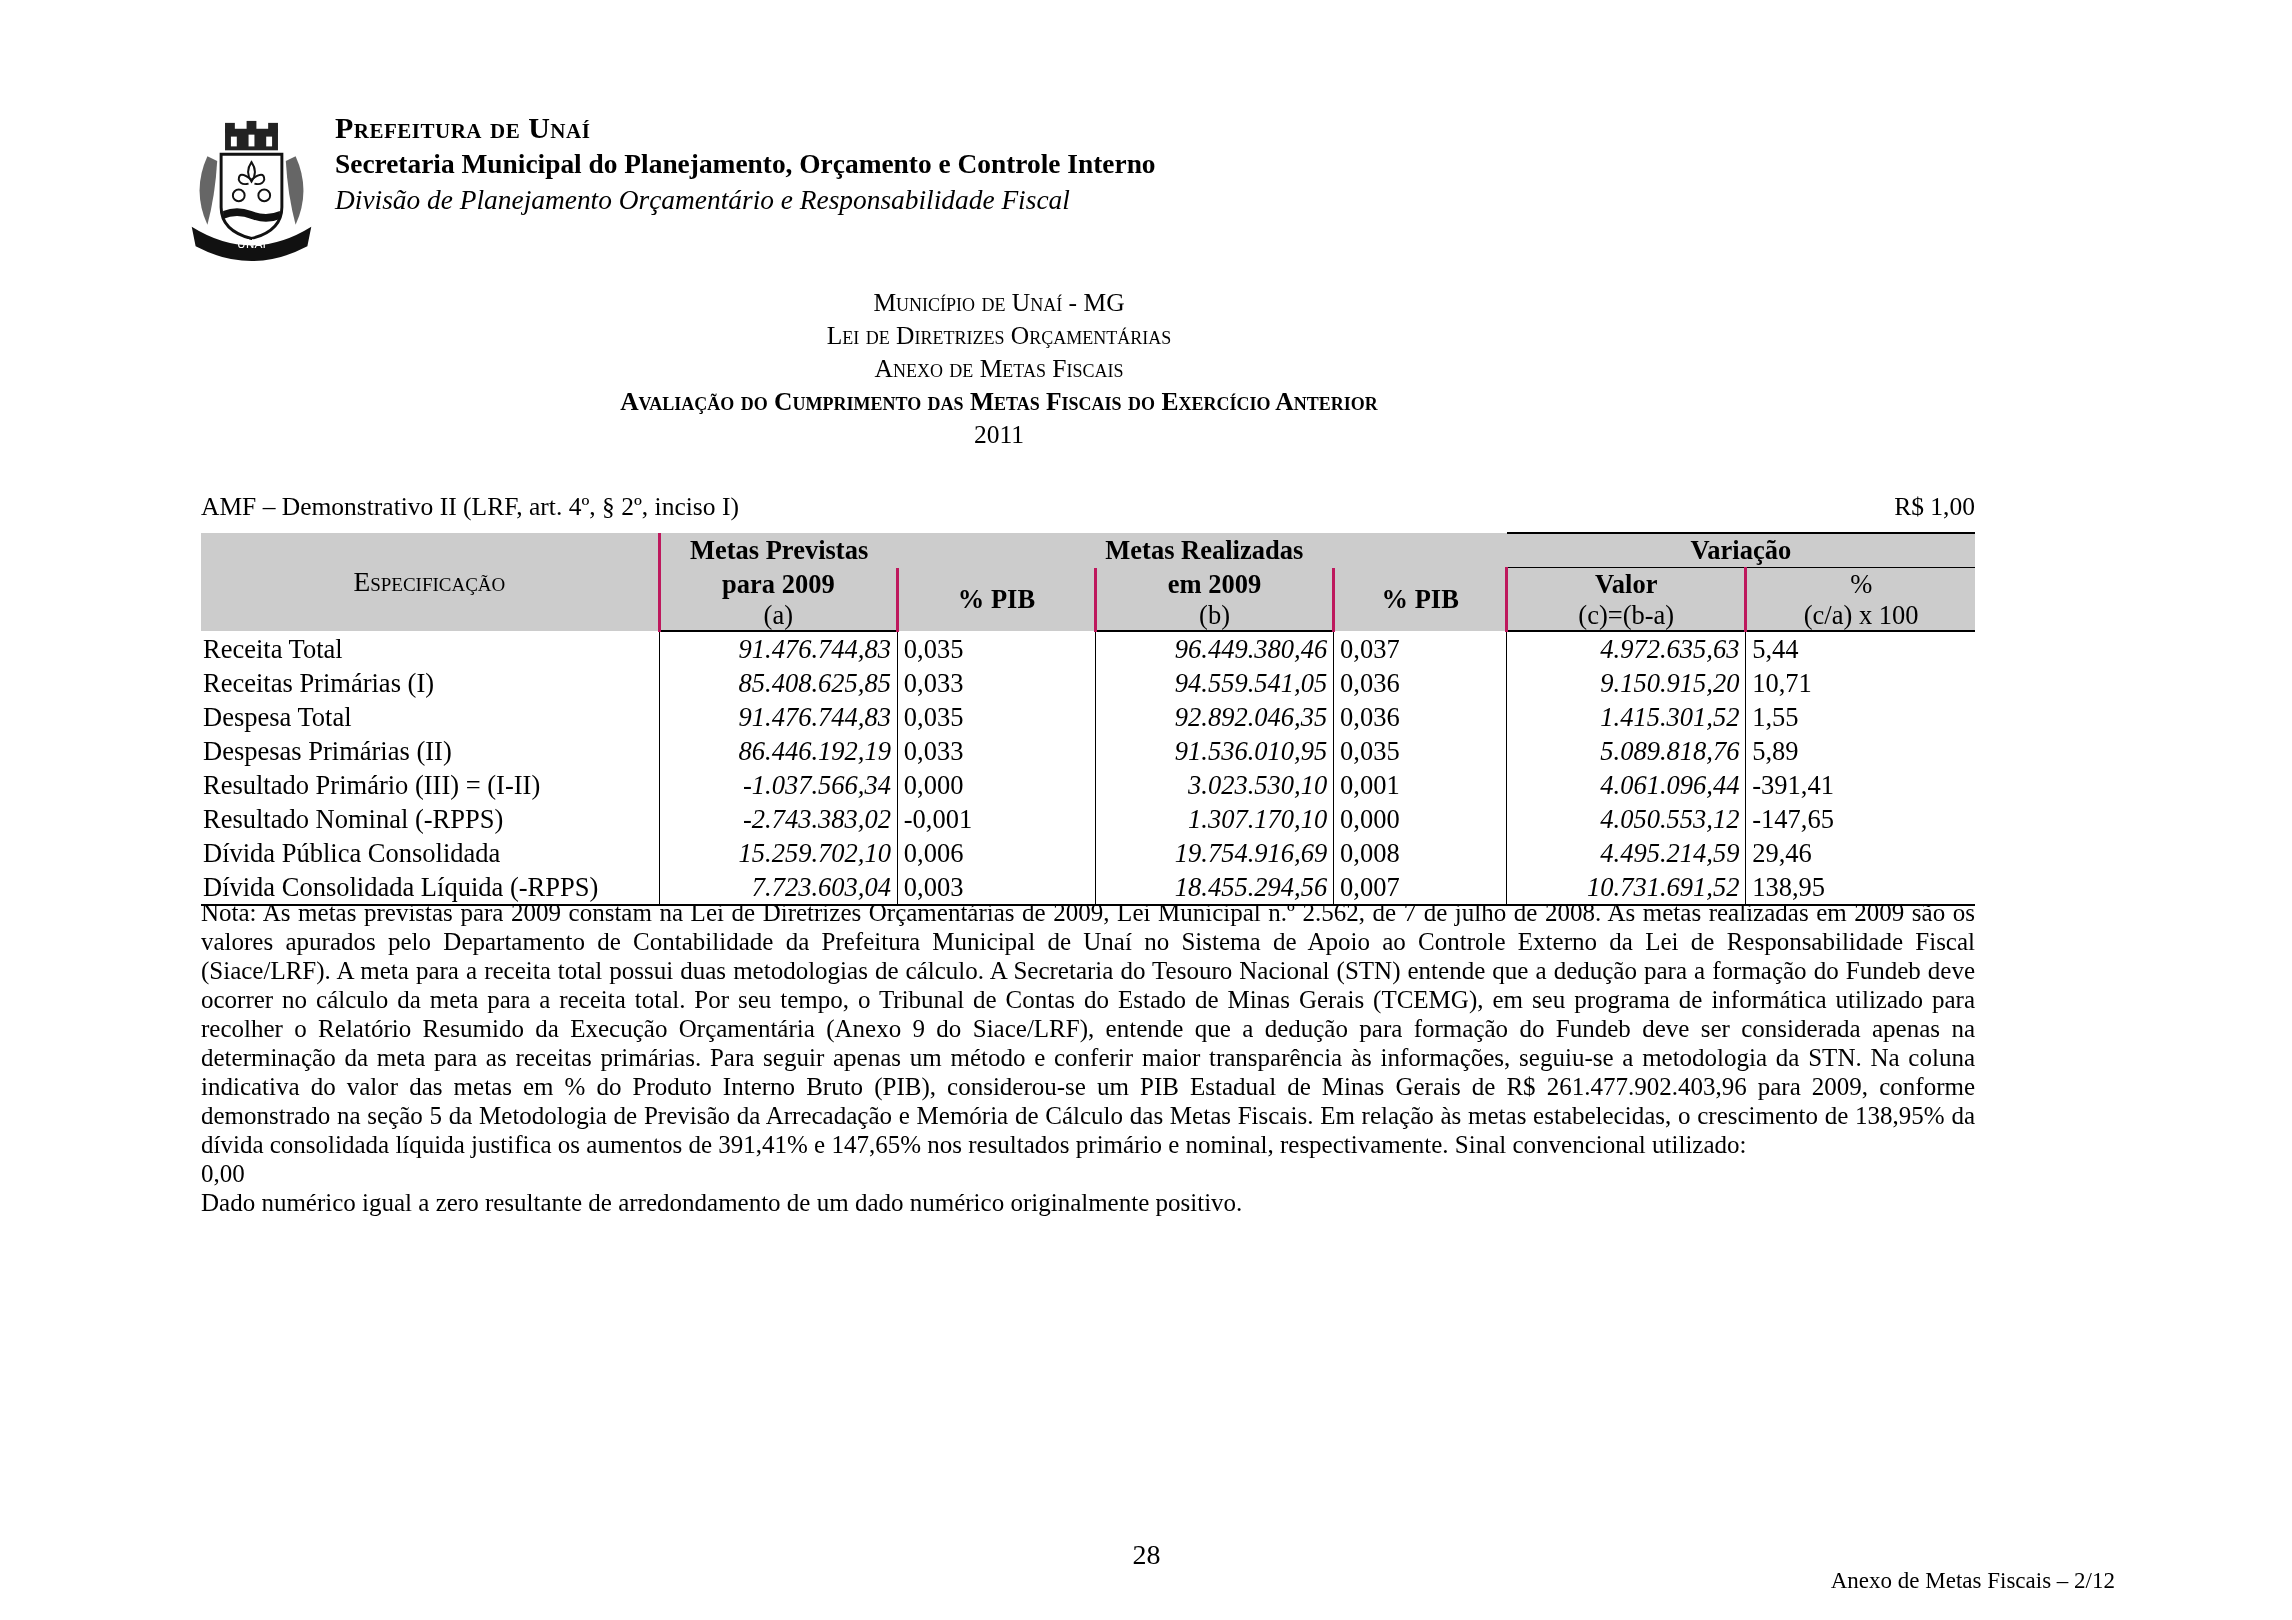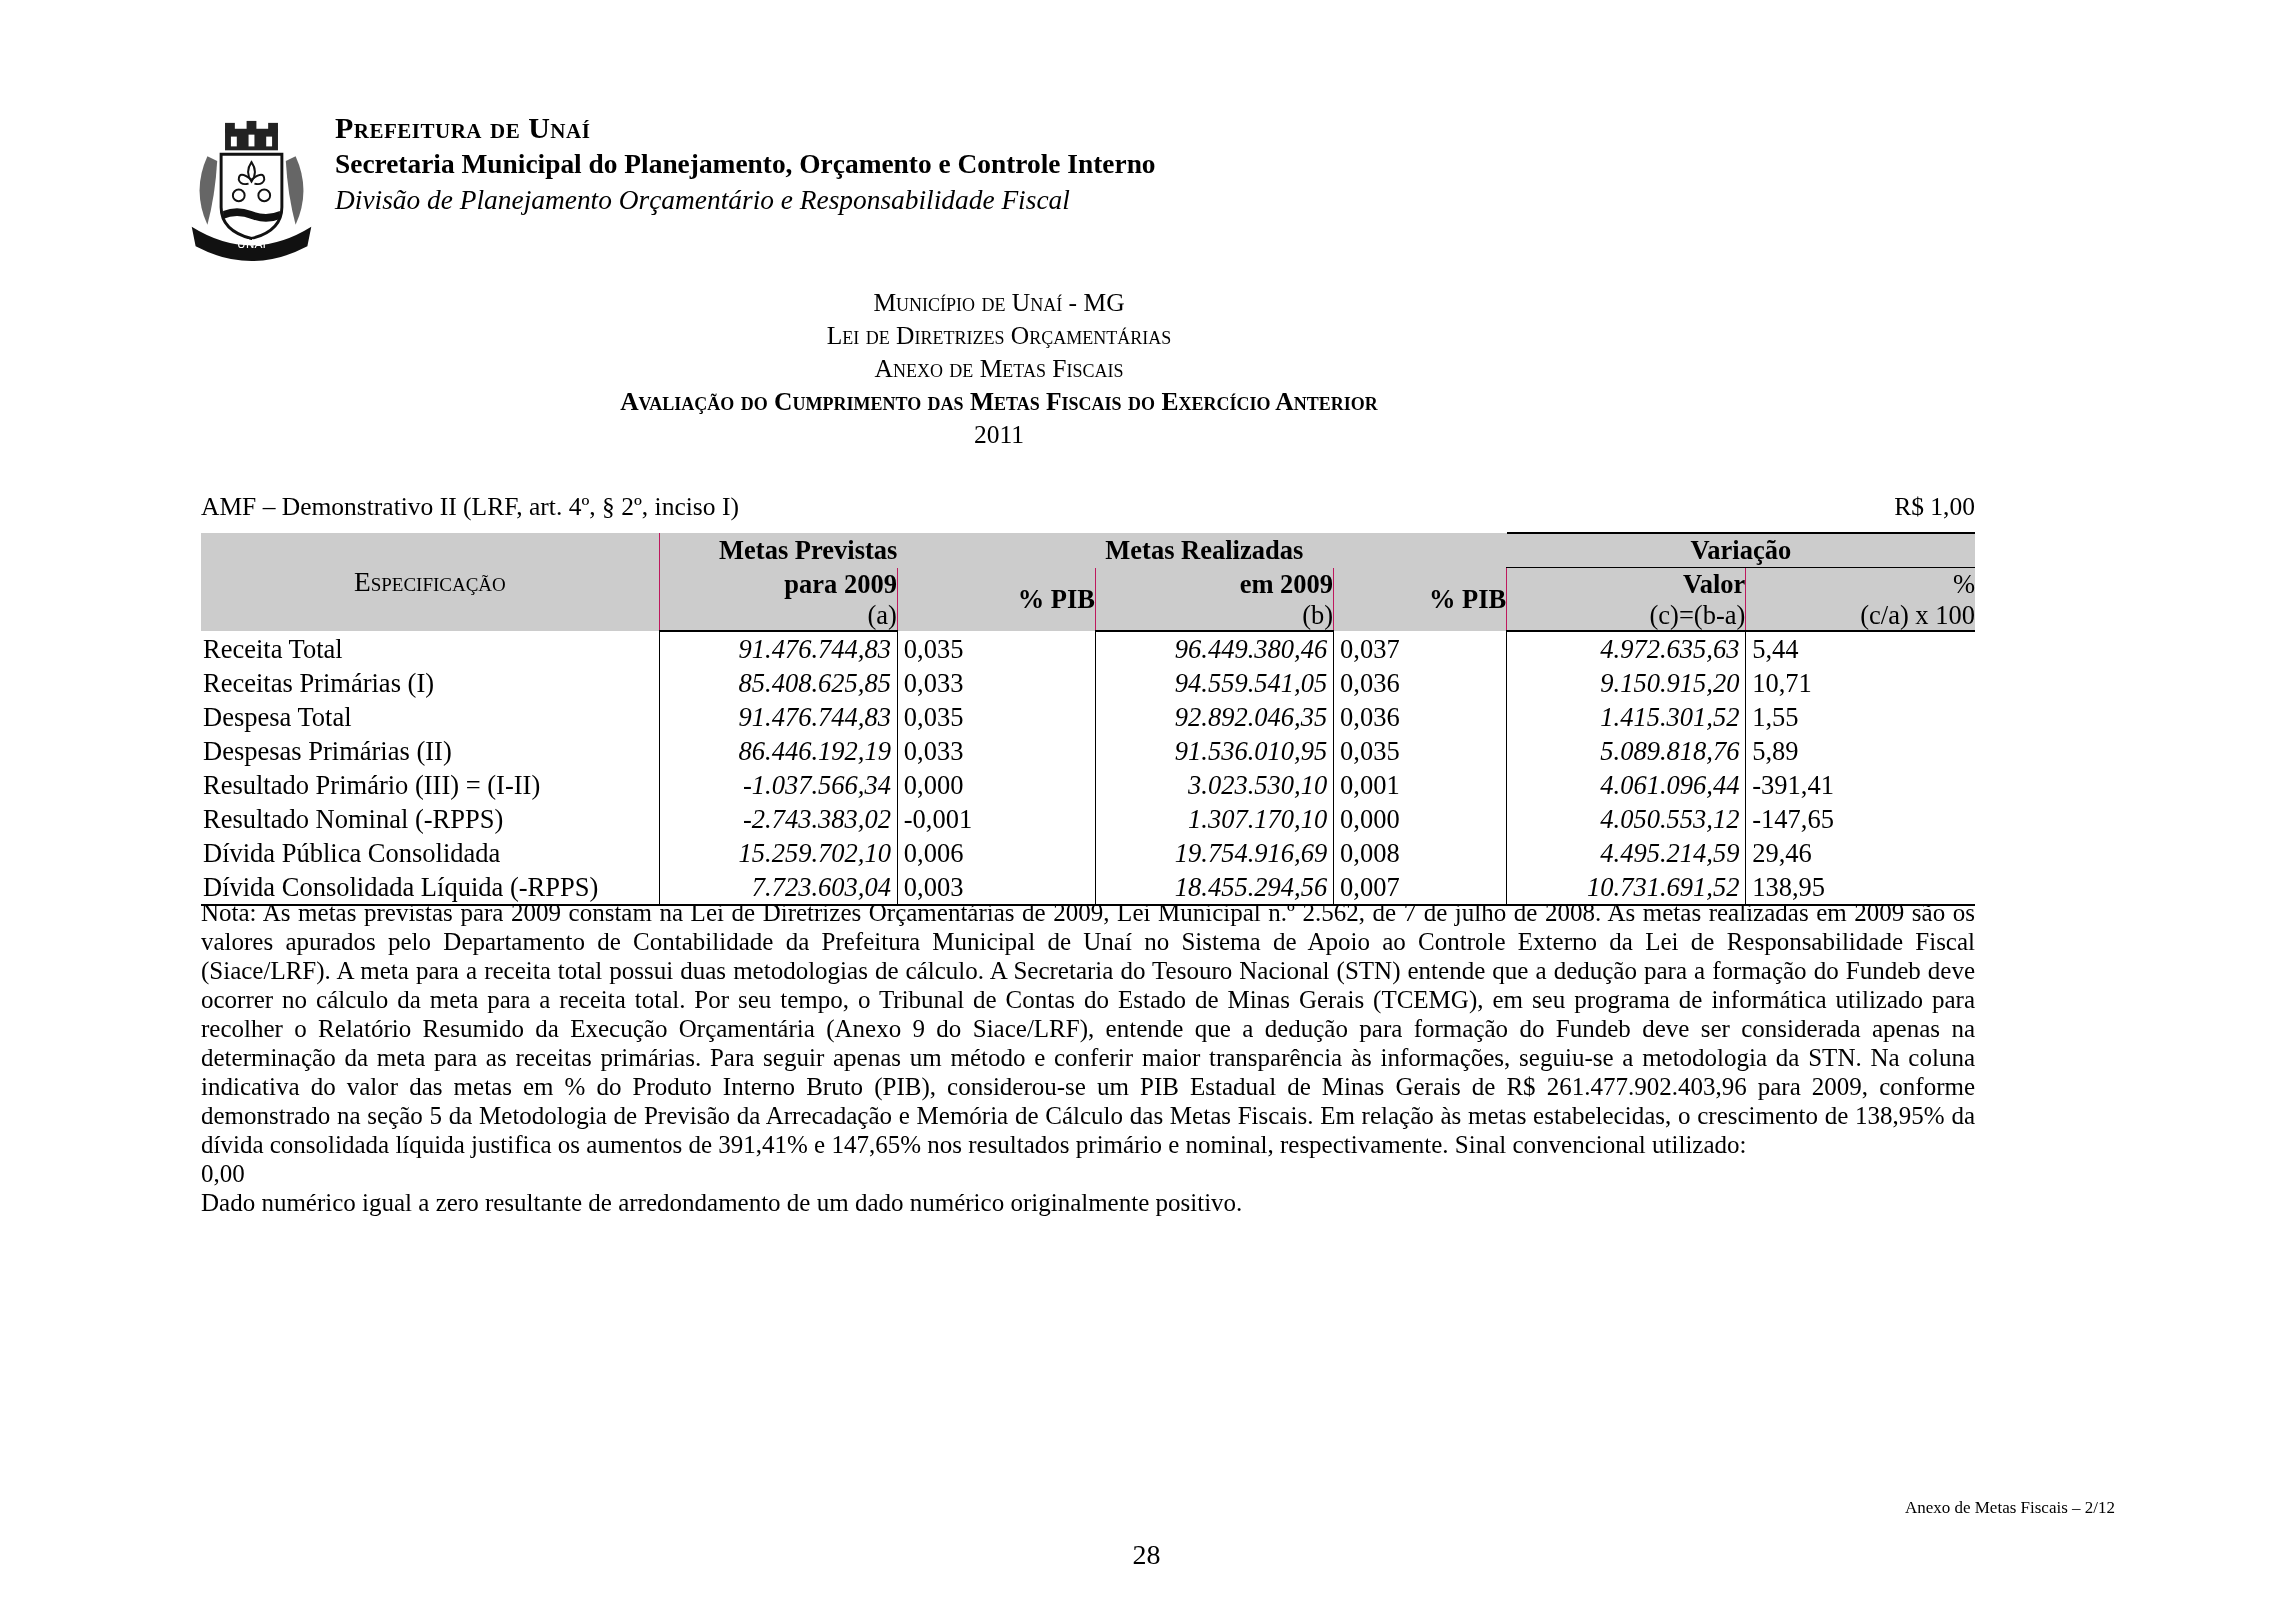--- a/index.html
+++ b/index.html
@@ -29,38 +29,38 @@
   table.fiscal col.c-a { width: 238px; }
   table.fiscal col.c-pib1 { width: 198px; }
   table.fiscal col.c-b { width: 238px; }
   table.fiscal col.c-pib2 { width: 173px; }
   table.fiscal col.c-valor { width: 239px; }
   table.fiscal col.c-pct { width: 229px; }
 
   thead th { background: #cccccc; font-weight: bold; padding: 0; line-height: 33px; vertical-align: middle; }
   thead th.spec-h { font-variant: small-caps; font-weight: normal; font-size: 27.4px; }
   thead .sub { font-weight: normal; display: block; line-height: 29px; }
-  thead .bl { border-left: 1px solid #be185d; text-align: right; }
+  thead .bl { border-left: 3px solid #be185d; }
   thead .bt { border-top: 1px solid #000; }
   thead tr.h3 th { border-bottom: 2px solid #000; }
   thead .var-h { border-top: 2px solid #000; }
 
   tbody td { padding: 0 5.9px; line-height: 34px; white-space: nowrap; }
   tbody td.spec { text-align: left; padding-left: 2px; }
   tbody td.num { text-align: right; padding-right: 5.9px; font-style: italic; }
   tbody td.ctr { text-align: left; }
   tbody td.bl { border-left: 1px solid #000; }
   tbody tr:last-child td { border-bottom: 2px solid #000; }
 
   .notes { position: absolute; left: 201px; top: 898px; width: 1774px; font-size: 25px; line-height: 29px; text-align: justify; }
   .notes p { margin: 0; }
   .signal { display: flex; flex-direction: column; }
   .signal .sym { width: 80px; }
 
-  .footer-right { position: absolute; right: 178px; top: 1498px; font-size: 17px; }
+  .footer-right { position: absolute; right: 178px; top: 1568px; font-size: 23px; }
   .page-num { position: absolute; left: 0; width: 2293px; top: 1539px; text-align: center; font-size: 28px; }
 </style>
 </head>
 <body>
 
 <div class="letterhead">
   <div class="crest">
     <svg width="147" height="147" viewBox="0 0 150 150">
 
       <rect x="48" y="12" width="54" height="22" fill="#222"></rect>

